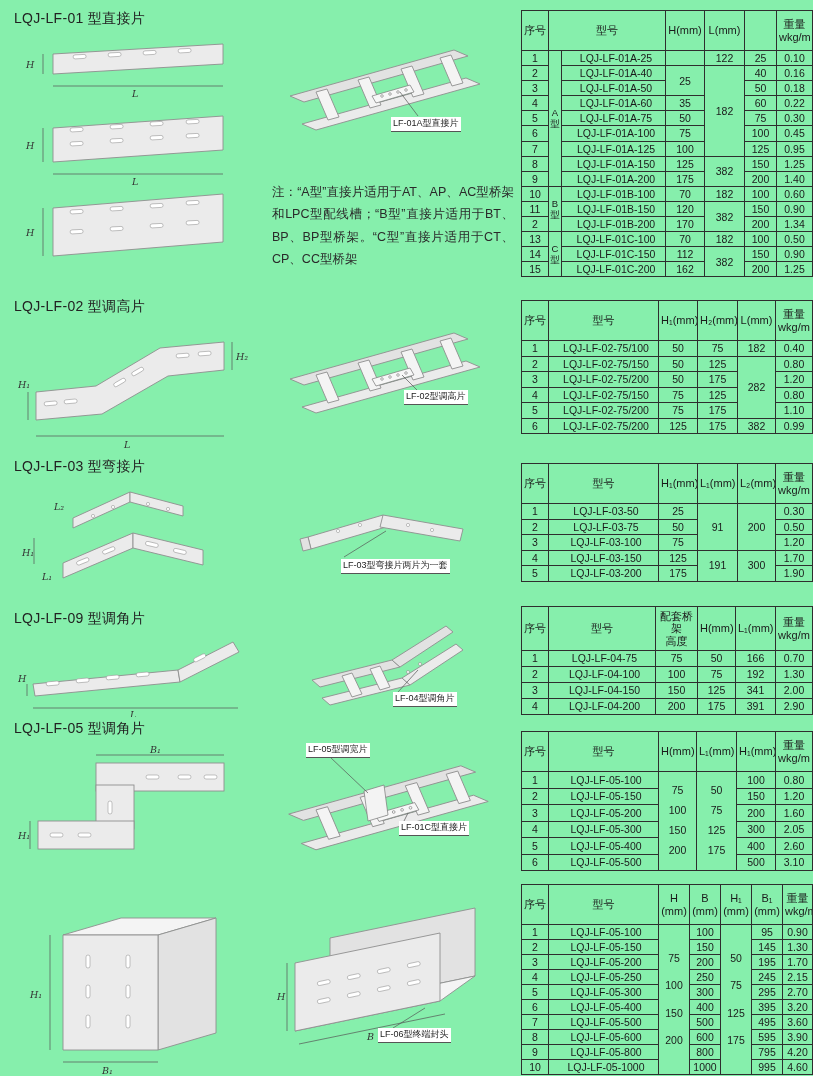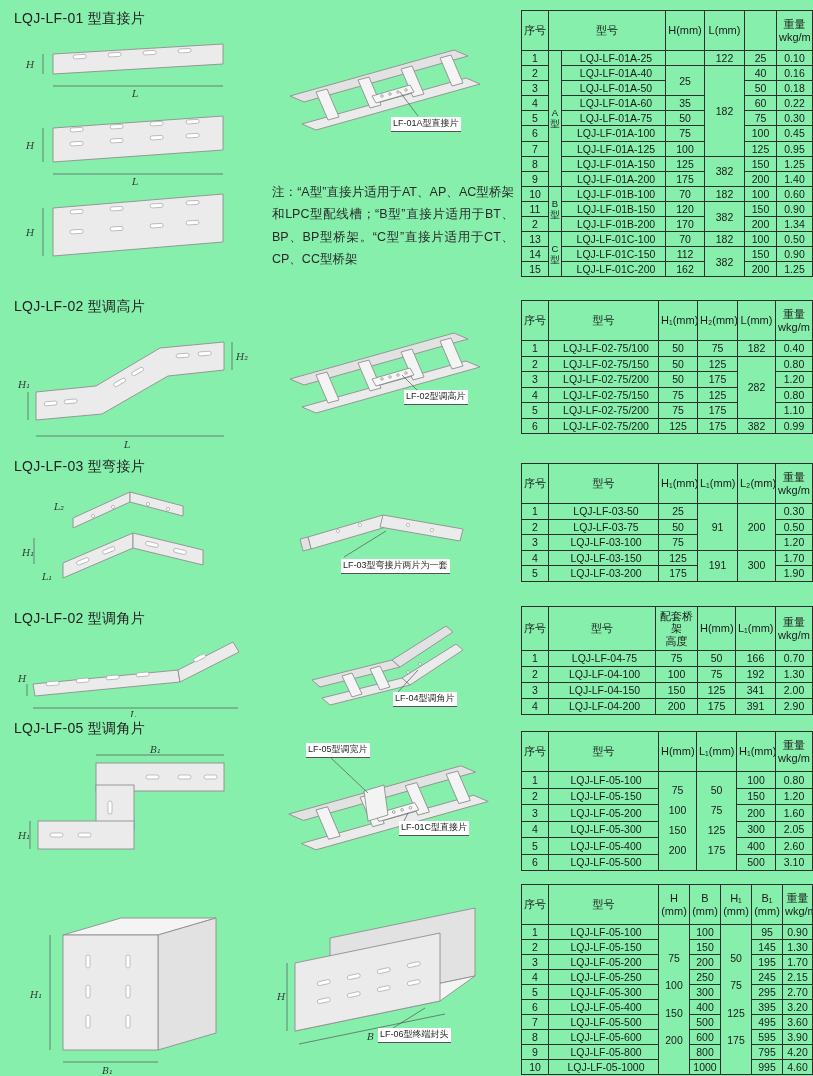--- a/index.html
+++ b/index.html
@@ -49,21 +49,21 @@
         <circle cx="114" cy="60" r="1.3" fill="none" stroke="#777" stroke-width="0.6"></circle>
         <circle cx="122" cy="58" r="1.3" fill="none" stroke="#777" stroke-width="0.6"></circle>
         <circle cx="130" cy="56" r="1.3" fill="none" stroke="#777" stroke-width="0.6"></circle>
       </g>
     </defs>
   </svg>
 
   <div class="sec-title" style="left:14px;top:10px">LQJ-LF-01 型直接片</div>
   <div class="sec-title" style="left:14px;top:298px">LQJ-LF-02 型调高片</div>
   <div class="sec-title" style="left:14px;top:458px">LQJ-LF-03 型弯接片</div>
-  <div class="sec-title" style="left:14px;top:610px">LQJ-LF-02 型调角片</div>
+  <div class="sec-title" style="left:14px;top:610px">LQJ-LF-09 型调角片</div>
   <div class="sec-title" style="left:14px;top:720px">LQJ-LF-05 型调角片</div>
 
   <div class="note">注：“A型”直接片适用于AT、AP、AC型桥架和LPC型配线槽；“B型”直接片适用于BT、BP、BP型桥架。“C型”直接片适用于CT、CP、CC型桥架</div>
 
   <div class="drawing" style="left:18px;top:38px">
     <svg width="240" height="250" viewBox="0 0 240 250">
       <polygon class="pl" points="35,16 205,6 205,26 35,36"></polygon>
       <use href="#slot" transform="translate(55,17) rotate(-3)"></use>
         <use href="#slot" transform="translate(90,15) rotate(-3)"></use>
       <use href="#slot" transform="translate(125,13) rotate(-3)"></use>

